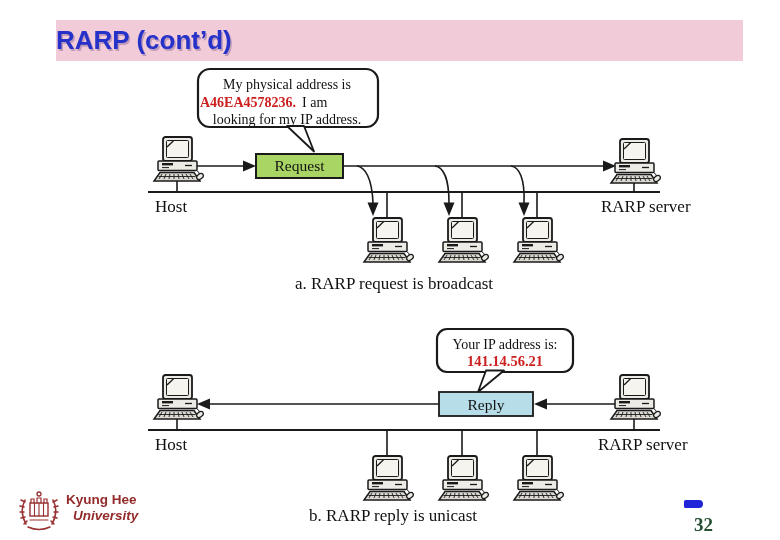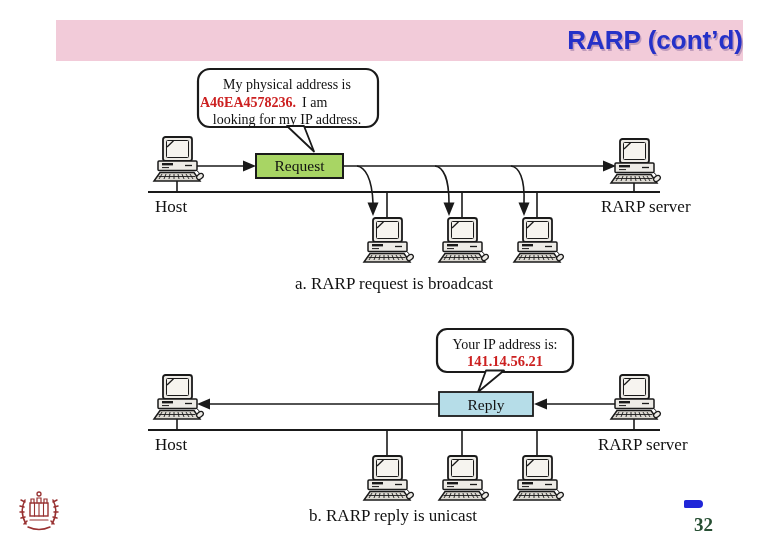--- a/index.html
+++ b/index.html
@@ -1,19 +1,19 @@
 <!DOCTYPE html>
 <html><head>
 <meta charset="utf-8">
 <style>
   html,body{margin:0;padding:0;background:#fff;}
   .slide{position:relative;width:780px;height:540px;background:#ffffff;overflow:hidden;
          font-family:"Liberation Serif",serif;}
   .title-bar{position:absolute;left:56px;top:20px;width:687px;height:41px;background:#f2cbd9;
-             display:flex;align-items:center;justify-content:flex-end;}
+             display:flex;align-items:center;justify-content:flex-start;}
   .title-text{font-family:"Liberation Sans",sans-serif;font-weight:bold;font-size:26px;
               color:#2531c8;letter-spacing:0px;text-shadow:1.5px 1.5px 0 rgba(130,100,150,.45);}
   svg.diagram{position:absolute;left:0;top:0;}
   .ln{stroke:#1a1a1a;stroke-width:1.6;fill:none;}
   .bus{stroke:#1a1a1a;stroke-width:2;fill:none;}
   .ah{fill:#1a1a1a;stroke:none;}
   .bubble{fill:#ffffff;stroke:#1a1a1a;stroke-width:2.2;}
   .tail{fill:#ffffff;stroke:#1a1a1a;stroke-width:1.8;stroke-linejoin:round;}
   .btxt{font-family:"Liberation Serif",serif;font-size:14px;fill:#111;}
   .baddr{font-family:"Liberation Serif",serif;font-size:14px;font-weight:bold;fill:#cc2020;}
@@ -139,17 +139,21 @@
       <path d="M9 16 L5 14 M8 21 L4 20 M8 26 L4 26 M9 31 L5 32 M11 35 L8 38"></path>
       <path d="M37 16 L41 14 M38 21 L42 20 M38 26 L42 26 M37 31 L41 32 M35 35 L38 38"></path>
       <path d="M12 41 Q23 46 34 41"></path>
       <rect x="14" y="17" width="18" height="13" stroke-width="1.4"></rect>
       <path d="M18.5 17 L18.5 30 M23 17 L23 30 M27.5 17 L27.5 30" stroke-width="1.1"></path>
       <path d="M15 17 V13 h3 v4 M21 17 V12 h4 v5 M28 17 V13 h3 v4" stroke-width="1.2"></path>
       <circle cx="23" cy="8" r="2" stroke-width="1.3"></circle>
       <path d="M14 34 L32 34" stroke-width="1.2"></path>
     </g>
   </svg>
+  <div class="footer-text">
+    <div>Kyung Hee</div>
+    <div class="footer-line2">University</div>
+  </div>
 
   <div class="page-dash"></div>
   <div class="page-number">32</div>
 
 </div>
 
 </body></html>

